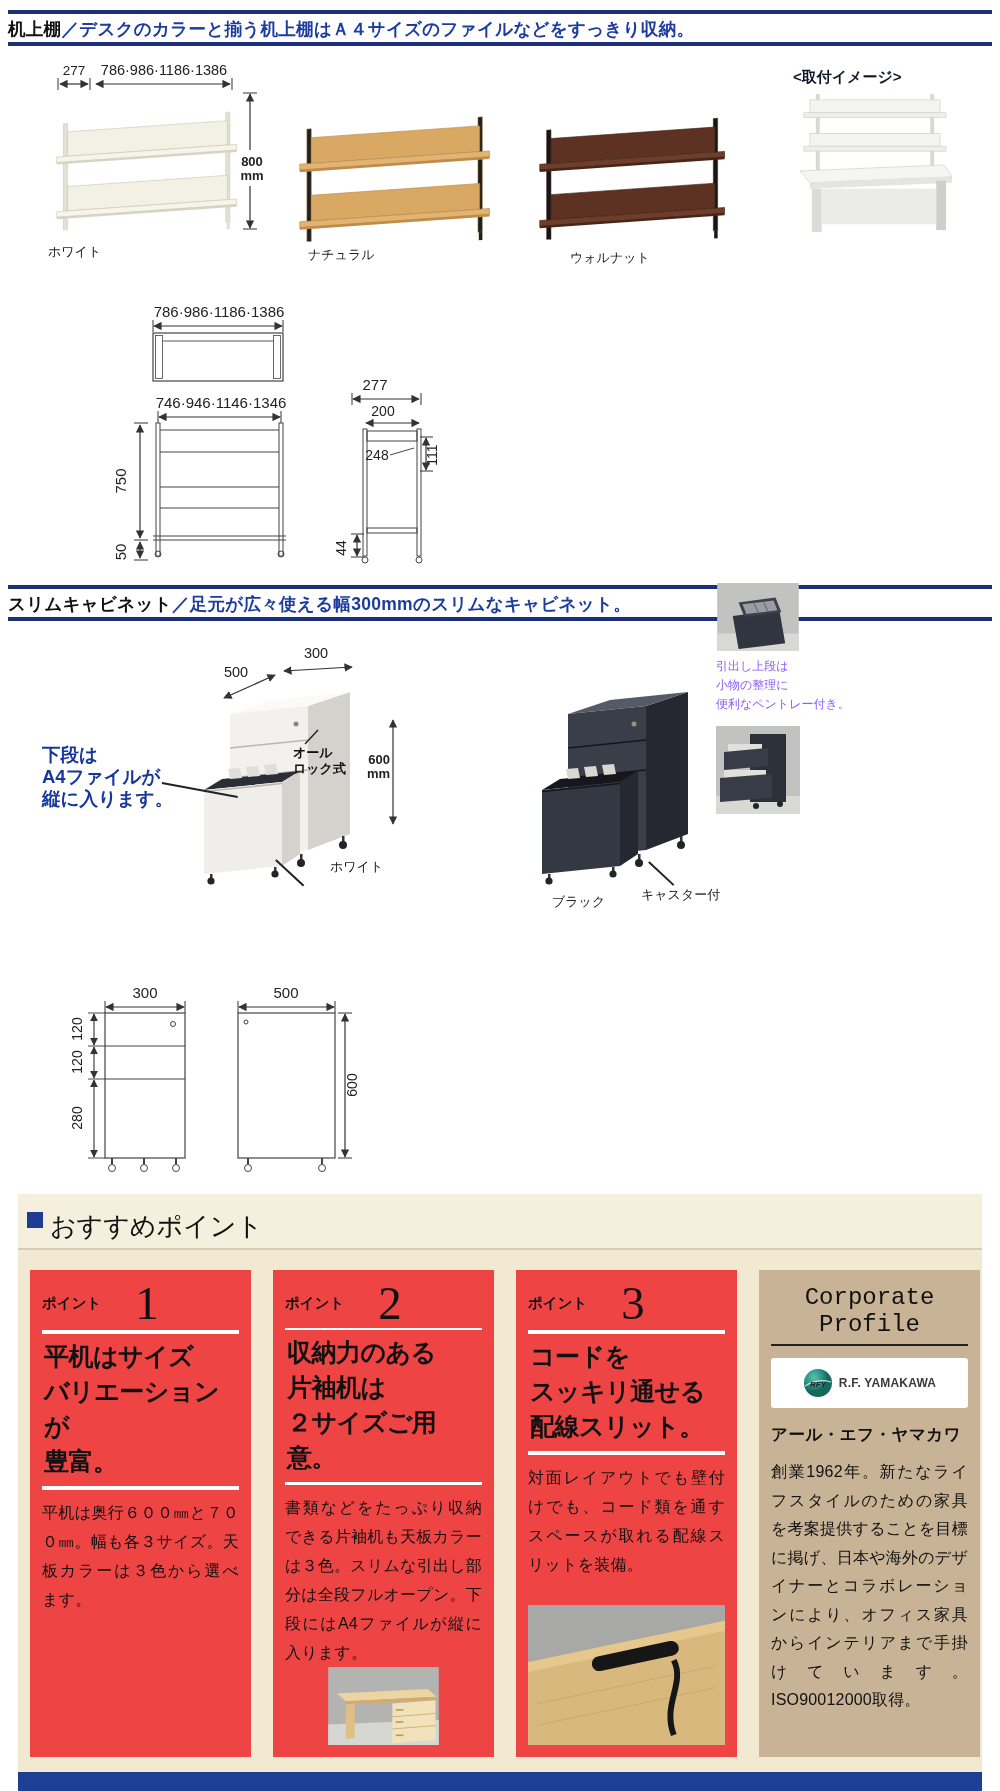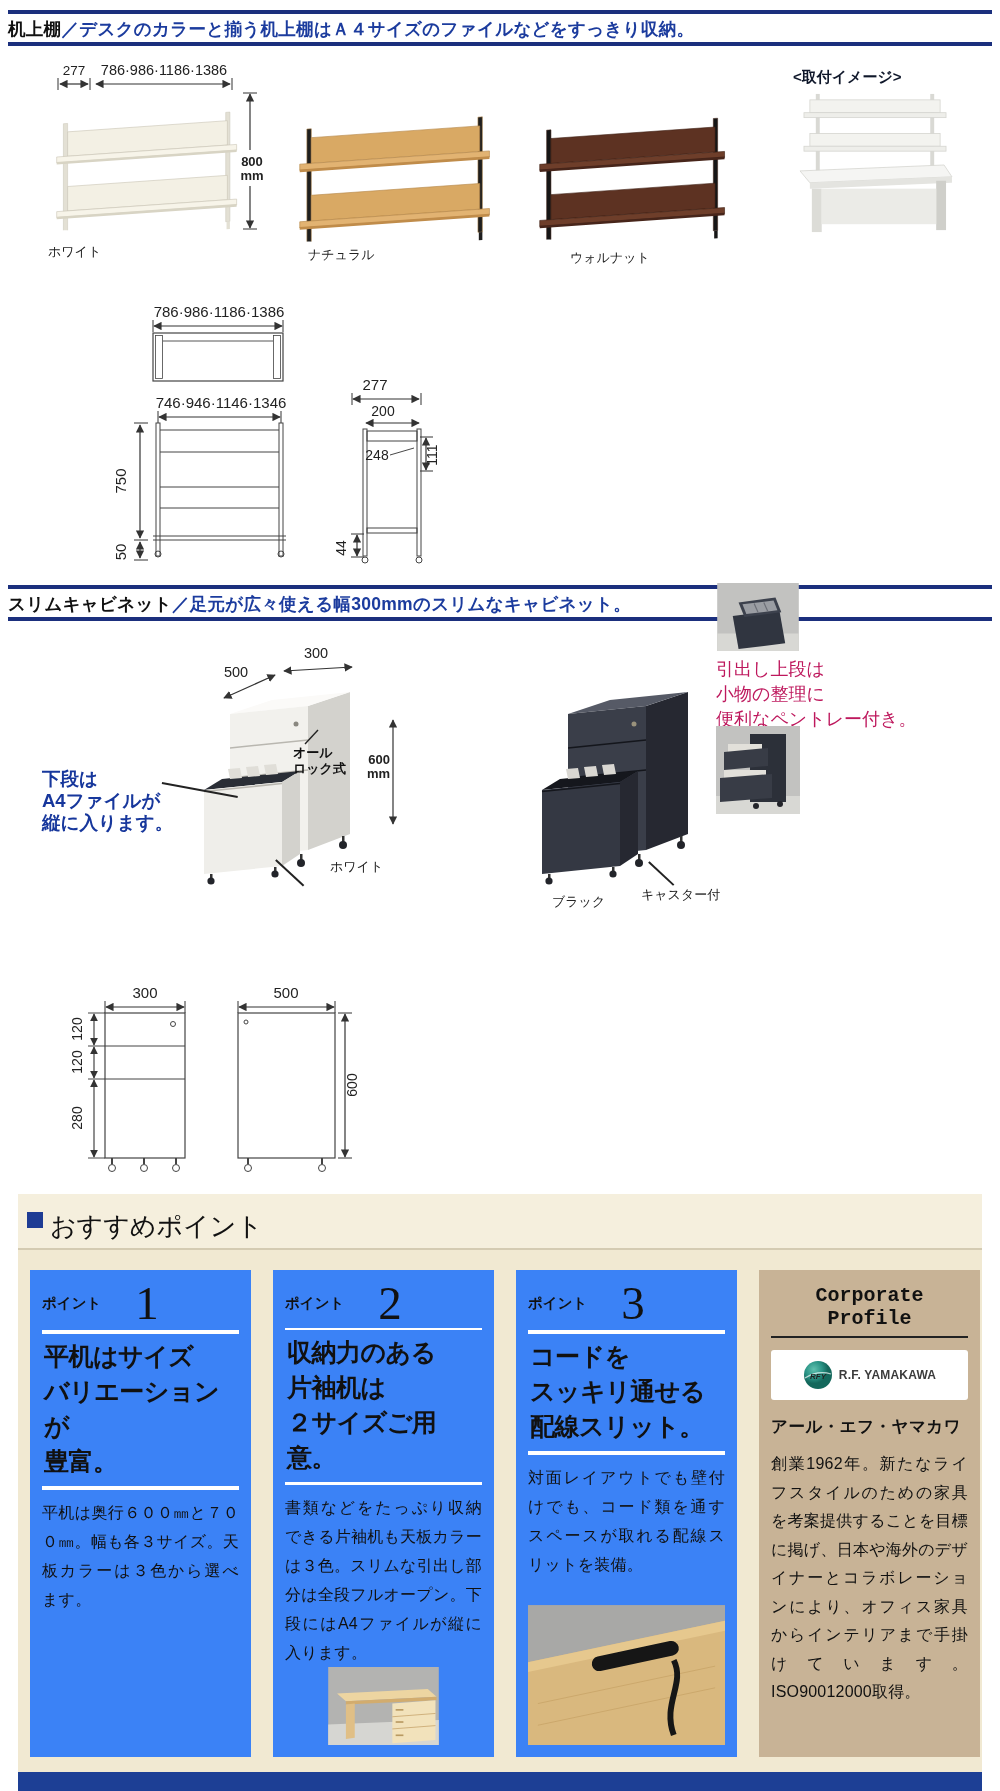--- a/index.html
+++ b/index.html
@@ -8,48 +8,48 @@
   .abs{position:absolute;}
   .rule{position:absolute;background:#1b2f7d;height:4px;}
   .sec-head{position:absolute;font-size:17.5px;font-weight:bold;white-space:nowrap;letter-spacing:.3px;}
   .sec-head .sub{color:#1c3c9e;}
   .prod-label{position:absolute;font-size:13px;color:#222;}
   .install-label{position:absolute;font-size:15px;font-weight:bold;color:#0f172a;}
   .blue-note{position:absolute;color:#17379c;font-weight:bold;white-space:pre-line;}
   .note-big{font-size:18.5px;line-height:22px;}
   .note-mid{font-size:18.5px;line-height:23.5px;}
   .black-note{position:absolute;font-size:13px;font-weight:bold;line-height:16px;white-space:pre-line;color:#111;}
-  .feature-note{position:absolute;font-size:18px;line-height:25px;white-space:pre-line;color:#be185d;}
+  .feature-note{position:absolute;font-size:12px;line-height:19px;white-space:pre-line;color:#8b5cf6;}
   .pline{position:absolute;height:1.5px;background:#222;transform-origin:0 50%;}
   svg text{font-family:"Liberation Sans",sans-serif;fill:#222;}
   
   .shelf-white{--post:#e3e0d4;--back:#f3f0e4;--board:#f7f4e9;--edge:#d8d4c4;--stroke:#c9c5b6;}
   .shelf-natural{--post:#1f1f1f;--back:#d9a964;--board:#e2b372;--edge:#c08c4a;--stroke:#b5874a;}
   .shelf-walnut{--post:#161616;--back:#5d3222;--board:#6e3e2a;--edge:#47251a;--stroke:#3f2016;}
   
   .cab-white{--front:#f2f1ed;--top:#fbfaf8;--side:#d3d2cd;--line:#b9b7b0;--key:#8a8880;--interior:#2a2e36;--drawfront:#efeeea;--file:#e0ded8;}
   .cab-black{--front:#3a3e49;--top:#565a66;--side:#262831;--line:#14161c;--key:#9a927c;--interior:#15171d;--drawfront:#343843;--file:#d9d7d2;}
   
   .cream{position:absolute;background:#f5efdd;}
   .content-bg{position:absolute;background:#f1e9d2;}
   .pts-header{position:absolute;font-size:26px;font-weight:normal;color:#111;}
   .pts-square{position:absolute;width:16px;height:16px;background:#1e3c94;}
   .divider{position:absolute;background:#d4cbb2;height:2px;}
-  .panel{position:absolute;top:1270px;width:221px;height:487px;background:#3b82f6;
+  .panel{position:absolute;top:1270px;width:221px;height:487px;background:#ef4444;
          box-sizing:border-box;padding:8px 12px 12px 12px;display:flex;flex-direction:column;}
   .panel.corp{background:#c8b396;}
   .p-head{display:flex;align-items:flex-start;height:52px;}
   .p-tag{font-size:14.5px;font-weight:bold;margin-top:16px;}
   .p-num{font-family:"Liberation Serif",serif;font-size:47px;line-height:50px;margin-left:34px;}
   .wrule{height:4px;background:#fff;}
   .p-heading{font-size:25px;font-weight:bold;line-height:35px;white-space:pre-line;
              letter-spacing:-0.5px;padding:5px 0 7px 2px;}
   .p-body{font-size:16px;line-height:29px;letter-spacing:.2px;margin-top:8px;text-align:justify;}
   .p-photo{margin-top:auto;}
-  .corp-title{font-family:"Liberation Mono",monospace;font-size:20px;font-weight:bold;text-align:center;margin-top:6px;}
+  .corp-title{font-family:"Liberation Mono",monospace;font-size:24px;font-weight:normal;text-align:center;margin-top:6px;}
   .corp-rule{height:2px;background:#222;margin:6px 0 12px 0;}
   .logo-box{background:#fff;border-radius:3px;height:50px;display:flex;align-items:center;justify-content:center;gap:6px;}
   .logo-text{font-size:12px;font-weight:bold;color:#3b3b3b;letter-spacing:.2px;}
   .corp-name{font-size:16.5px;font-weight:bold;margin-top:16px;letter-spacing:.5px;}
   .corp-body{font-size:16px;line-height:28.5px;letter-spacing:.2px;margin-top:12px;text-align:justify;}
   .bottom-bar{position:absolute;background:#1d3f95;}
 </style>
 </head>
 <body>
 
@@ -241,21 +241,21 @@
     <line x1="34" y1="58" x2="85" y2="35" stroke="#333" stroke-width="1.2" marker-start="url(#mc)" marker-end="url(#mc)"></line>
     <line x1="203" y1="80" x2="203" y2="184" stroke="#333" stroke-width="1.2" marker-start="url(#mc)" marker-end="url(#mc)"></line>
     <text x="200" y="124" font-size="13" font-weight="bold" text-anchor="end">600</text>
     <text x="200" y="138" font-size="13" font-weight="bold" text-anchor="end">mm</text>
     <line x1="128" y1="90" x2="115" y2="104" stroke="#222" stroke-width="1.4"></line>
   </svg>
 
   <div class="black-note" style="left:293px;top:745px;">オール
 ロック式</div>
 
-  <div class="blue-note note-big" style="left:42px;top:744px;margin-top:24px;">下段は
+  <div class="blue-note note-big" style="left:42px;top:744px;">下段は
 A4ファイルが
 縦に入ります。</div>
   <div class="pline" style="left:162px;top:782px;width:77px;transform:rotate(10.5deg);"></div>
 
   <div class="prod-label" style="left:330px;top:858px;">ホワイト</div>
 
   <div class="pline" style="left:276px;top:859px;width:38px;transform:rotate(43deg);"></div>
 
   <div class="prod-label" style="left:522px;top:893px;margin-left:30px;">ブラック</div>
   <div class="prod-label" style="left:641px;top:886px;">キャスター付</div>

